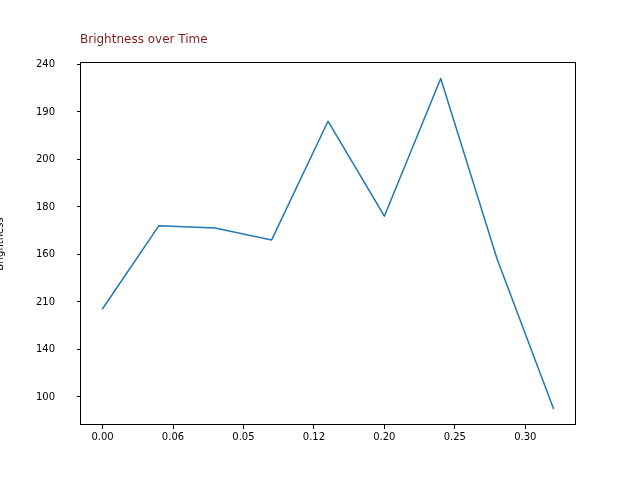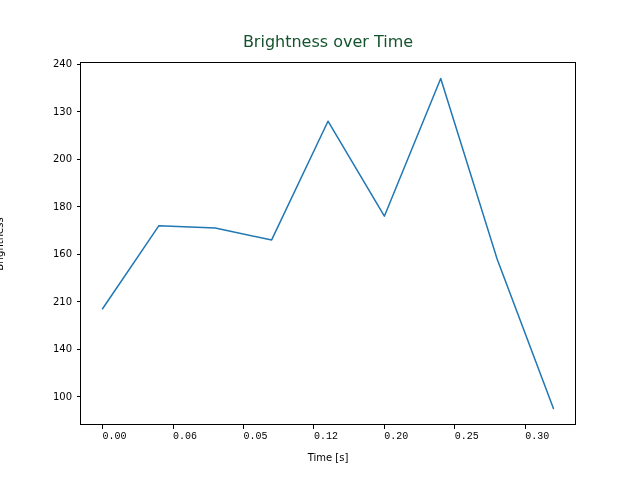--- a/index.html
+++ b/index.html
@@ -21,23 +21,22 @@
     top: 0;
     width: 640px;
     height: 480px;
     background: #ffffff;
   }
   #chart-title {
     position: absolute;
     left: 80px;
     top: 32px;
     width: 496px;
-    text-align: center;
-    font-size: 16px;
-    color: #14532d;
+    font-size: 12px;
+    color: #7f1d1d;
     white-space: nowrap;
   }
   #plot-area {
     position: absolute;
     left: 80px;
     top: 62px;
     width: 496px;
     height: 363px;
   }
   #plot-frame {
@@ -70,21 +69,20 @@
     top: -0.5px;
     width: 3.5px;
     height: 1px;
     background: #000000;
   }
   .y-tick-text {
     position: absolute;
     left: 36px;
     top: -6px;
     width: 36px;
-    text-align: right;
     font-size: 10px;
     line-height: 12px;
     color: #000000;
   }
   .x-tick-wrap {
     position: absolute;
     top: 425px;
     width: 0;
     height: 0;
   }
@@ -94,25 +92,24 @@
     top: 0px;
     width: 1px;
     height: 3.5px;
     background: #000000;
   }
   .x-tick-text {
     position: absolute;
     left: -24px;
     top: 6px;
     width: 48px;
-    text-align: right;
+    text-align: center;
     font-size: 10px;
     line-height: 12px;
     color: #000000;
-    font-family: Liberation Mono, monospace;
   }
   #xlabel {
     position: absolute;
     left: 80px;
     top: 452px;
     width: 496px;
     text-align: center;
     font-size: 10px;
     color: #000000;
   }
@@ -172,21 +169,21 @@
       <div class="y-tick-wrap" style="top: 206.701px;">
         <div class="y-tick-mark"></div>
         <div class="y-tick-text">180</div>
       </div>
       <div class="y-tick-wrap" style="top: 159.219px;">
         <div class="y-tick-mark"></div>
         <div class="y-tick-text">200</div>
       </div>
       <div class="y-tick-wrap" style="top: 111.737px;">
         <div class="y-tick-mark"></div>
-        <div class="y-tick-text">130</div>
+        <div class="y-tick-text">190</div>
       </div>
       <div class="y-tick-wrap" style="top: 64.2554px;">
         <div class="y-tick-mark"></div>
         <div class="y-tick-text">240</div>
       </div>
     </div>
   <div id="x-ticks">
       <div class="x-tick-wrap" style="left: 102.545px;">
         <div class="x-tick-mark"></div>
         <div class="x-tick-text">0.00</div>
@@ -210,19 +207,18 @@
       <div class="x-tick-wrap" style="left: 454.818px;">
         <div class="x-tick-mark"></div>
         <div class="x-tick-text">0.25</div>
       </div>
       <div class="x-tick-wrap" style="left: 525.273px;">
         <div class="x-tick-mark"></div>
         <div class="x-tick-text">0.30</div>
       </div>
     </div>
 
-  <div id="xlabel">Time [s]</div>
 
   <div id="ylabel">
     <span>Brightness</span>
   </div>
 
 </div>
 
 </body></html>

